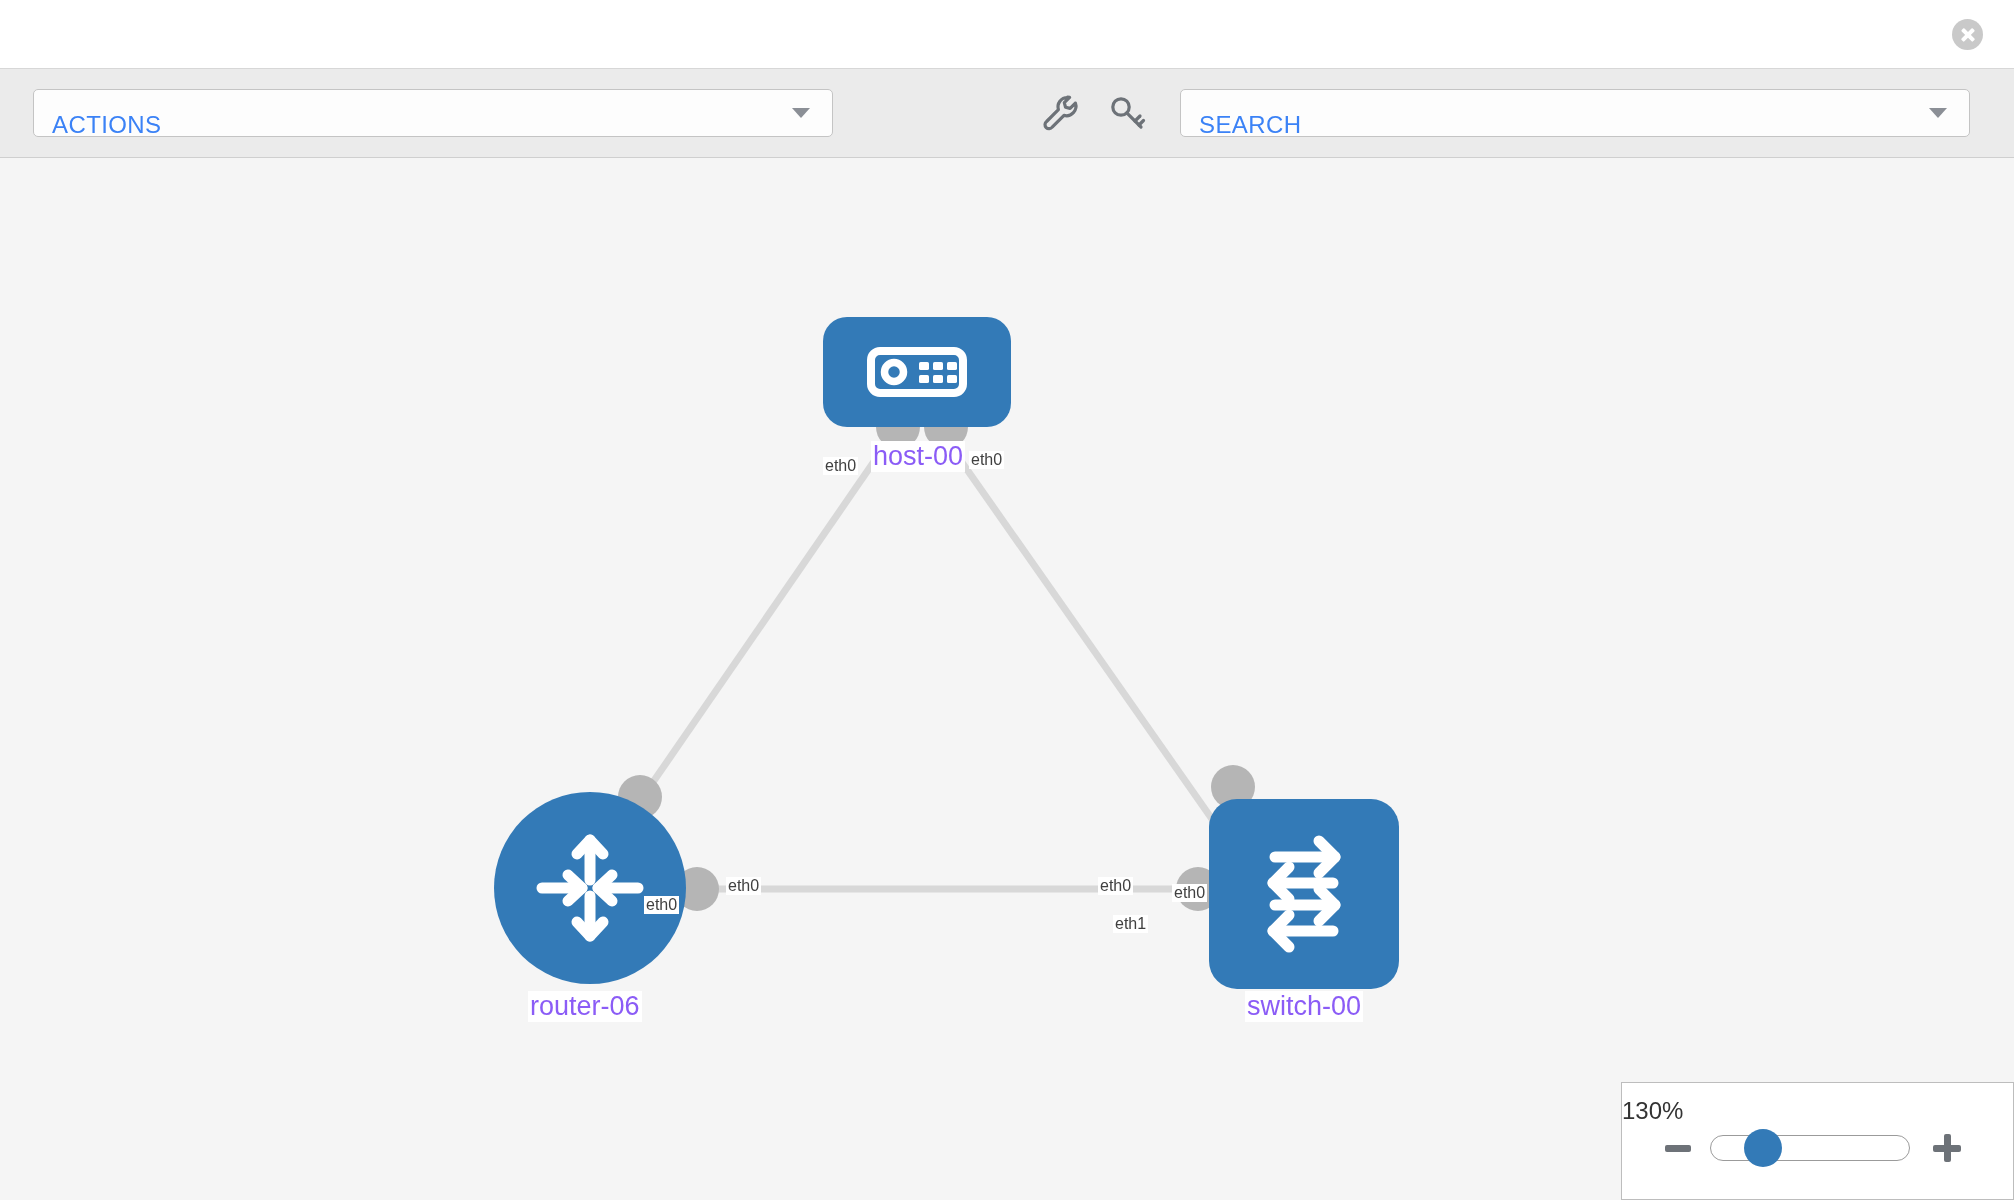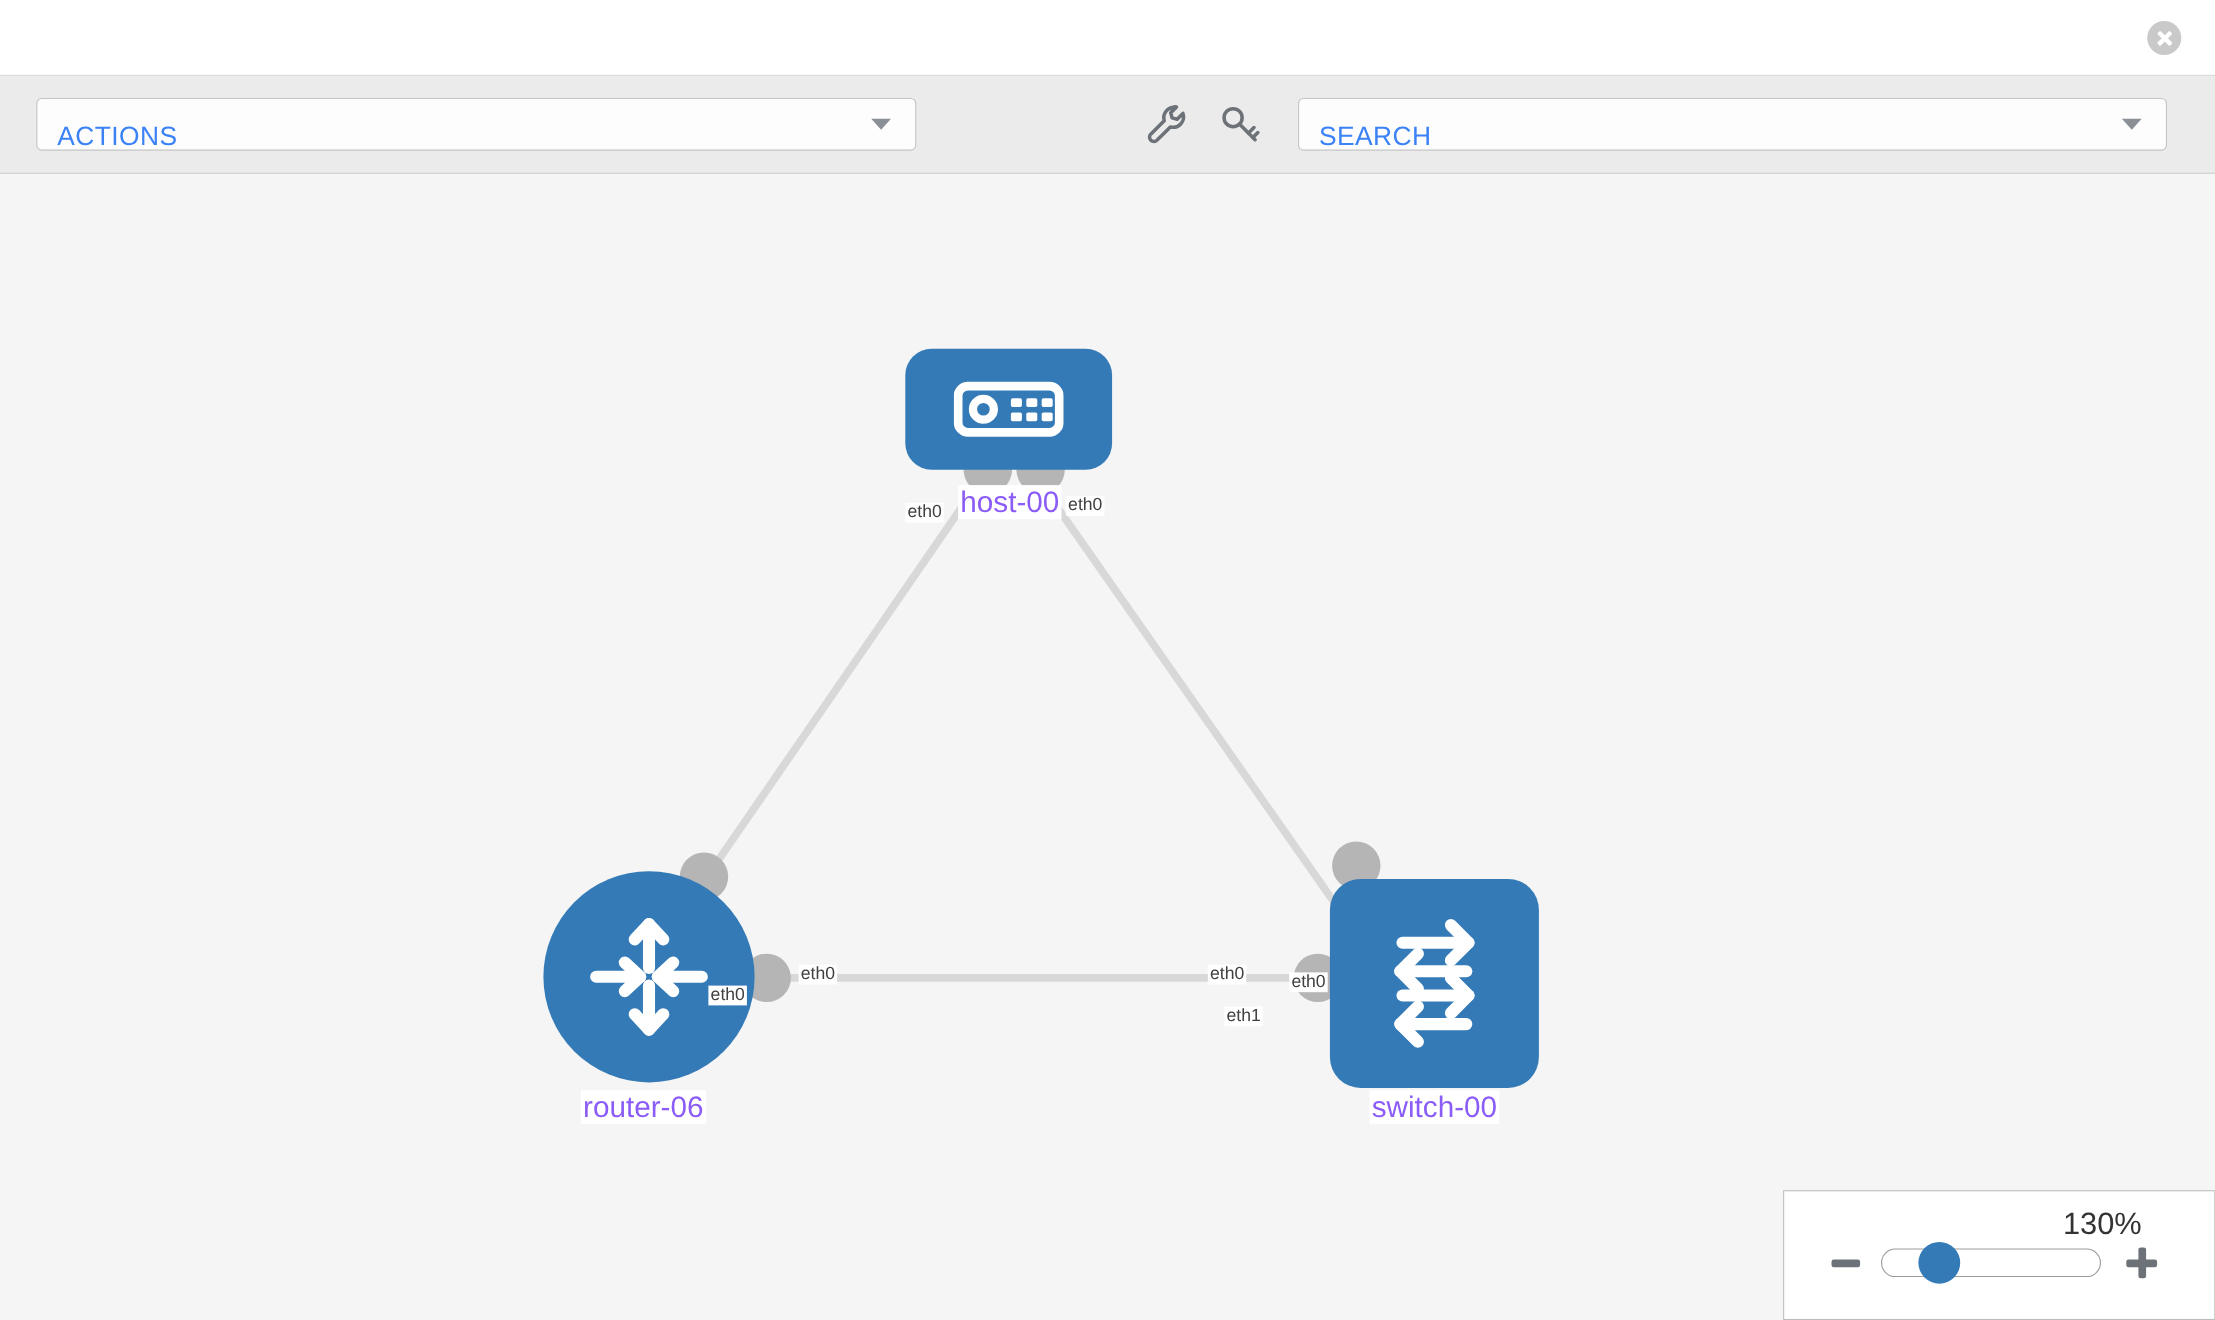--- a/index.html
+++ b/index.html
@@ -115,22 +115,22 @@
   
   #zoom-panel {
     position: absolute;
     left: 1621px; top: 1082px;
     width: 393px; height: 118px;
     background: #ffffff;
     border: 1px solid #bdbdbd;
   }
   #zoom-value {
     position: absolute; left: 0; top: 14px;
-    width: 325px; text-align: right;
-    font-size: 28px; color: #333333;
+    width: 325px; text-align: left;
+    font-size: 24px; color: #333333;
   }
   #zoom-minus {
     position: absolute; left: 43px; top: 62px;
     width: 26px; height: 7px;
     background: #6d7278; border-radius: 2px;
     cursor: pointer;
   }
   #zoom-plus {
     position: absolute; left: 311px; top: 51px;
     width: 28px; height: 28px; cursor: pointer;

